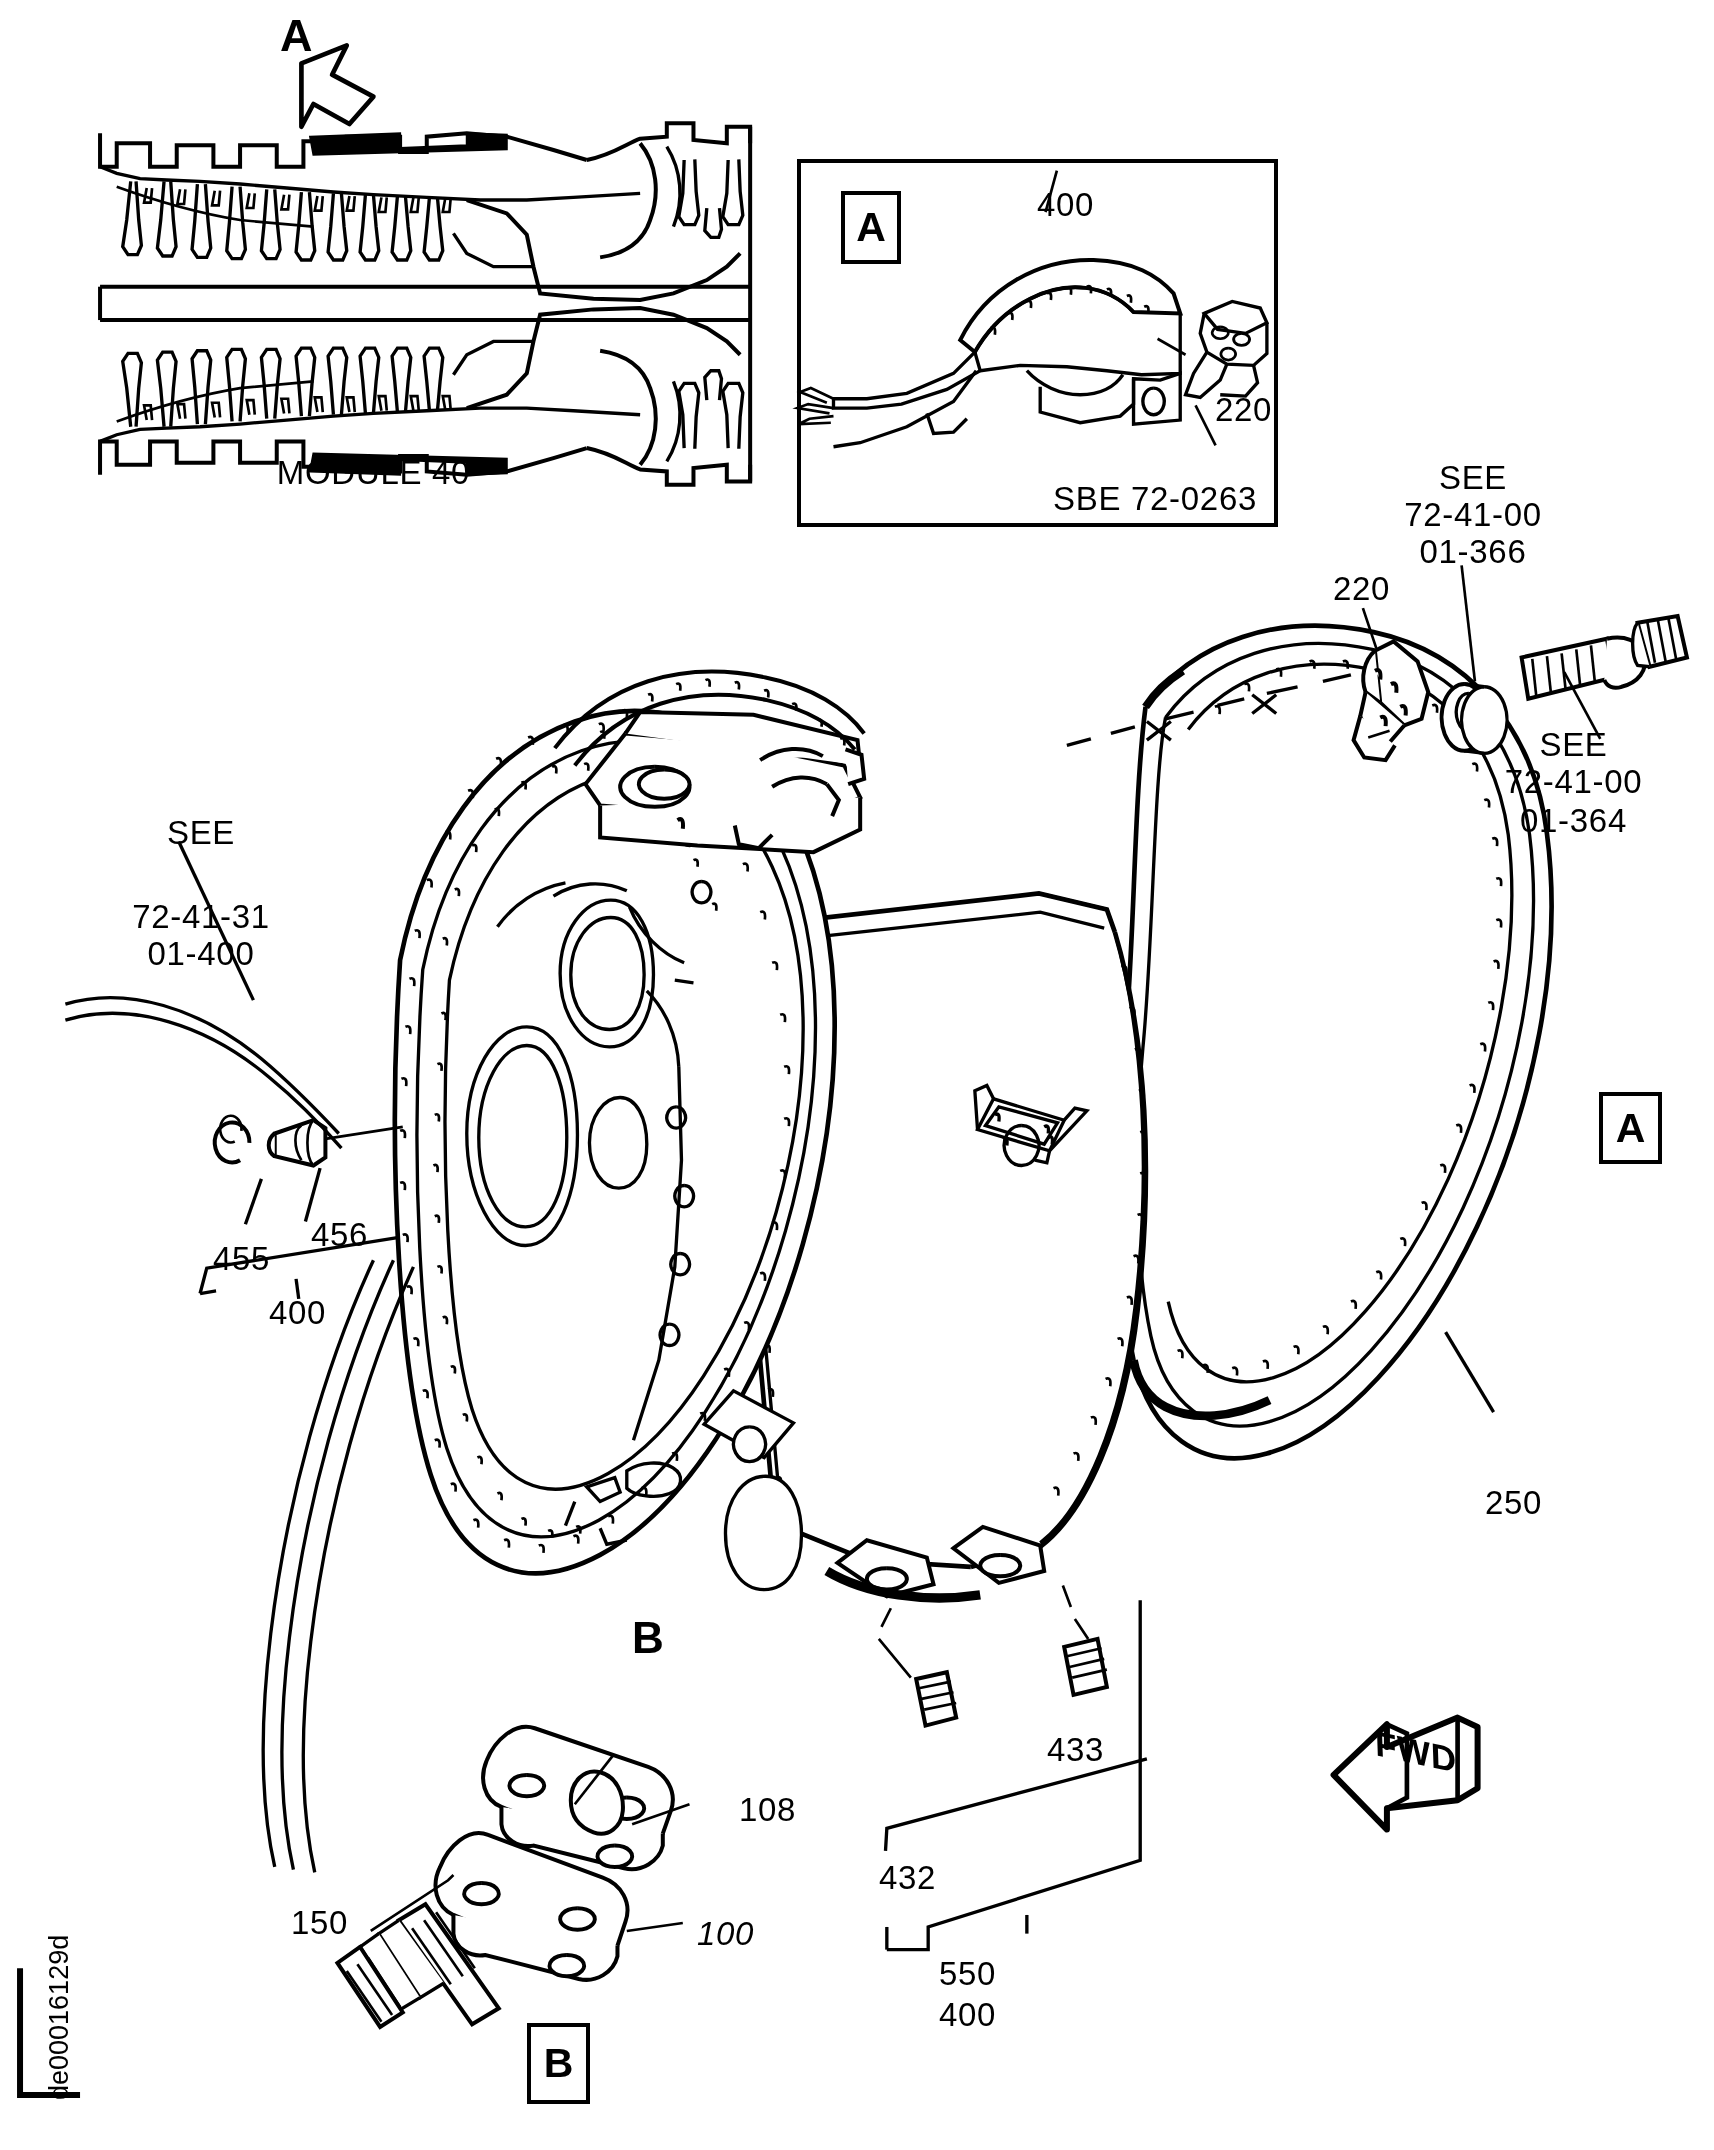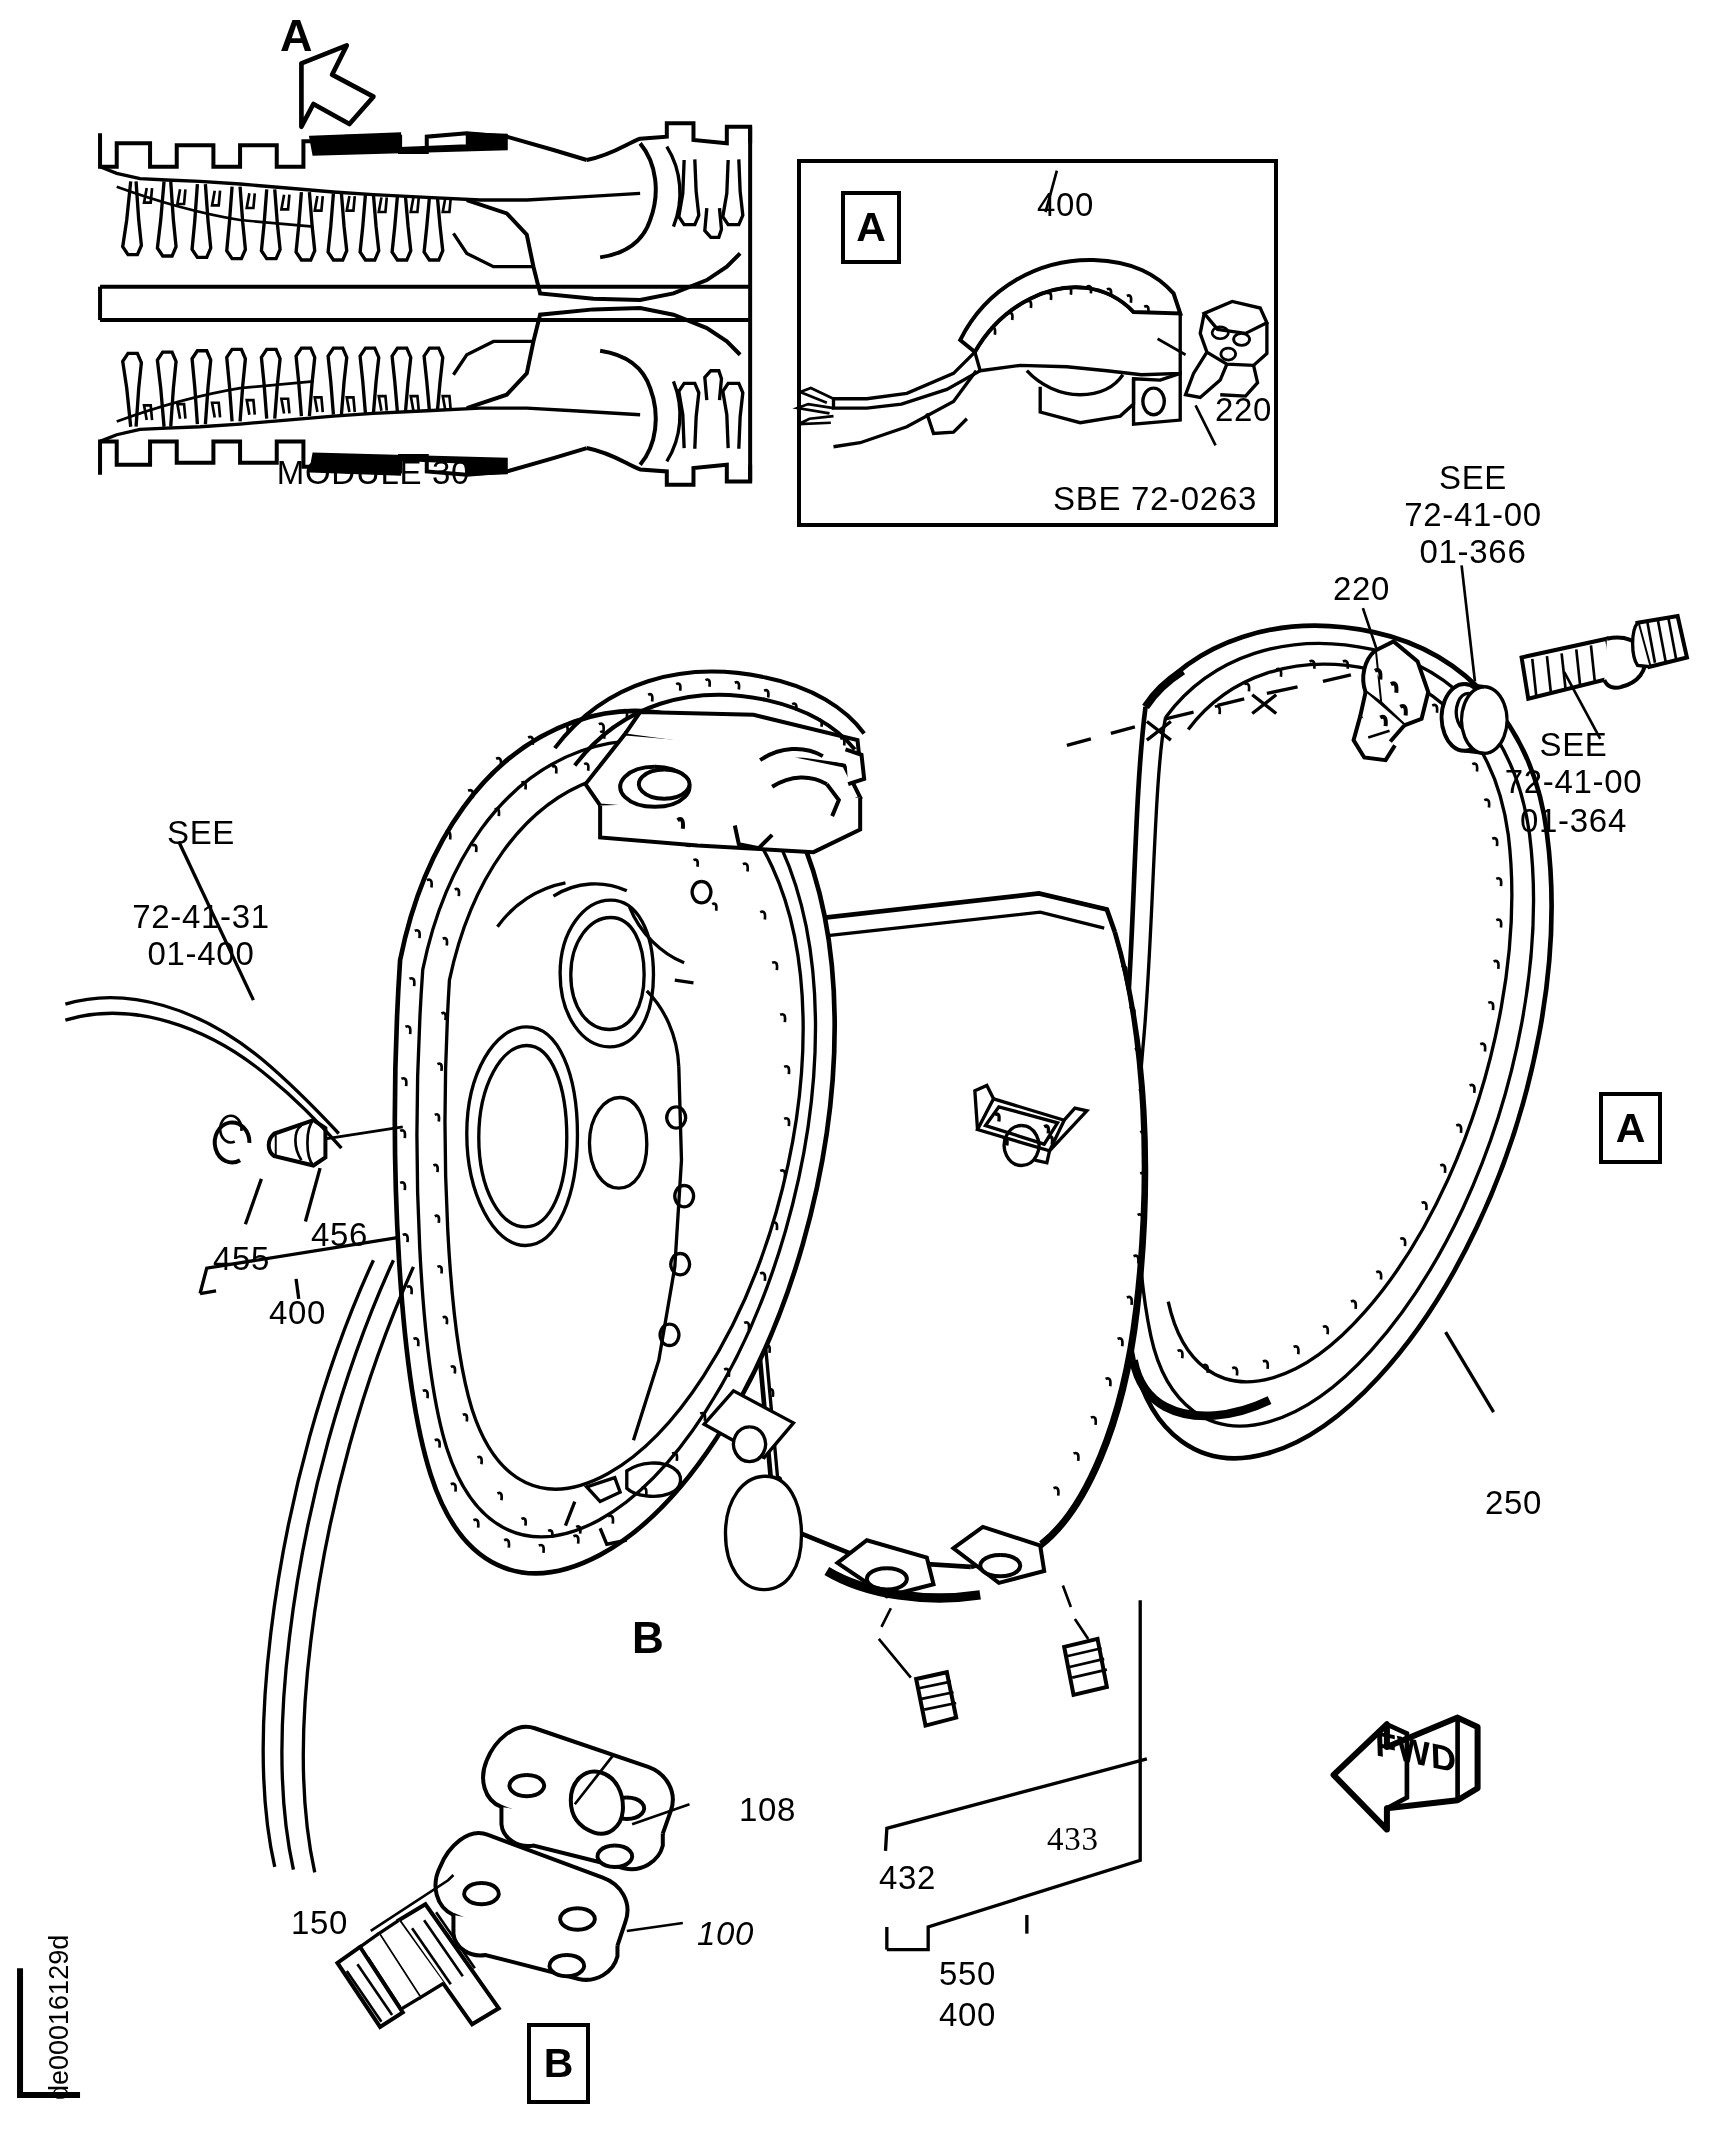--- a/index.html
+++ b/index.html
@@ -621,21 +621,21 @@
                L2080,2712 L2080,2744 Z" fill="#fff" stroke="#000" stroke-width="9" stroke-linejoin="round"></path>
       <path d="M2080,2586 L2110,2600 L2110,2696 L2080,2712" fill="none" stroke="#000" stroke-width="7"></path>
       <path d="M2186,2576 L2186,2700" fill="none" stroke="#000" stroke-width="7"></path>
     </g>
 
     <g stroke="#000" stroke-width="9" fill="none">
       <path d="M30,2952 L30,3142 L120,3142"></path>
     </g>
   </svg>
 
-  <div class="txt lbl-big ctr" style="left:227px;top:455px;width:293px;">MODULE 30</div>
+  <div class="txt lbl-big ctr" style="left:227px;top:455px;width:293px;">MODULE 40</div>
 
   <div class="txt" style="left:280px;top:10.7px;font-size:45px;font-weight:700;">A</div>
 
   <div class="framebox" style="left:797px;top:159px;width:473px;height:360px;"></div>
   <div class="detbox" style="left:841px;top:191px;width:52px;height:65px;">A</div>
   <div class="txt lbl-big" style="left:1037px;top:187px;">400</div>
   <div class="txt lbl-big" style="left:1215px;top:392px;">220</div>
   <div class="txt lbl-big" style="left:1053px;top:481px;">SBE 72-0263</div>
 
   <div style="position:absolute;left:1373px;top:460px;width:200px;text-align:center;">
@@ -655,21 +655,21 @@
     <div class="txt ctr lbl-big" style="position:relative;left:0;top:0;width:200px;margin-top:47px;">72-41-31</div>
     <div class="txt ctr lbl-big" style="position:relative;left:0;top:0;width:200px;">01-400</div>
   </div>
 
   <div class="txt lbl-big" style="left:1333px;top:571px;">220</div>
   <div class="txt lbl-big" style="left:1485px;top:1485px;">250</div>
   <div class="txt lbl-big" style="left:213px;top:1241px;">455</div>
   <div class="txt lbl-big" style="left:311px;top:1217px;">456</div>
   <div class="txt lbl-big" style="left:269px;top:1295px;">400</div>
   <div class="txt lbl-big" style="left:879px;top:1860px;">432</div>
-  <div class="txt lbl-big" style="left:1047px;top:1821px;font-family:Liberation Serif, serif;">433</div>
+  <div class="txt lbl-big" style="left:1047px;top:1732px;">433</div>
   <div class="txt lbl-big" style="left:939px;top:1956px;">550</div>
   <div class="txt lbl-big" style="left:939px;top:1997px;">400</div>
   <div class="txt lbl-big" style="left:697px;top:1916px;font-style:italic;">100</div>
   <div class="txt lbl-big" style="left:291px;top:1905px;">150</div>
   <div class="txt lbl-big" style="left:739px;top:1792px;">108</div>
 
   <div class="detbox" style="left:1599px;top:1092px;width:55px;height:64px;">A</div>
   <div class="detbox" style="left:527px;top:2023px;width:55px;height:73px;">B</div>
   <div class="txt" style="left:632px;top:1613px;font-size:44px;font-weight:700;">B</div>
 

